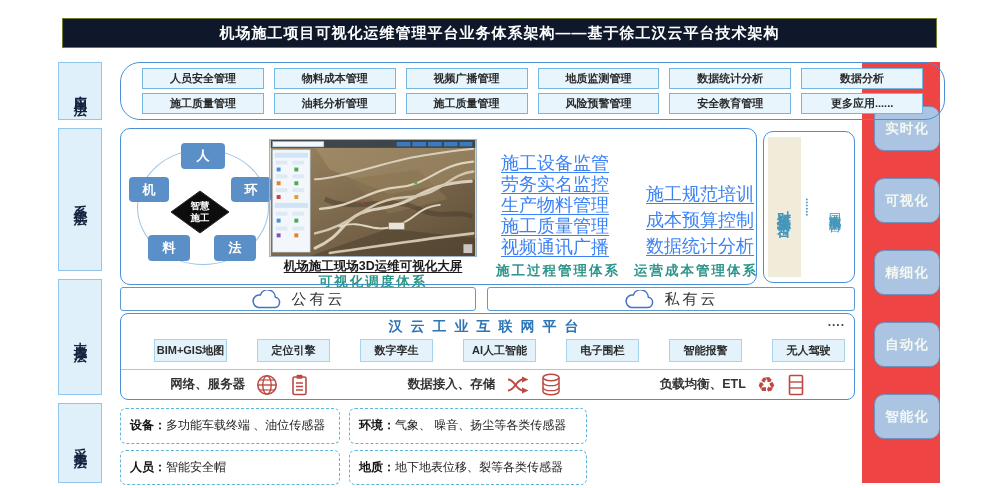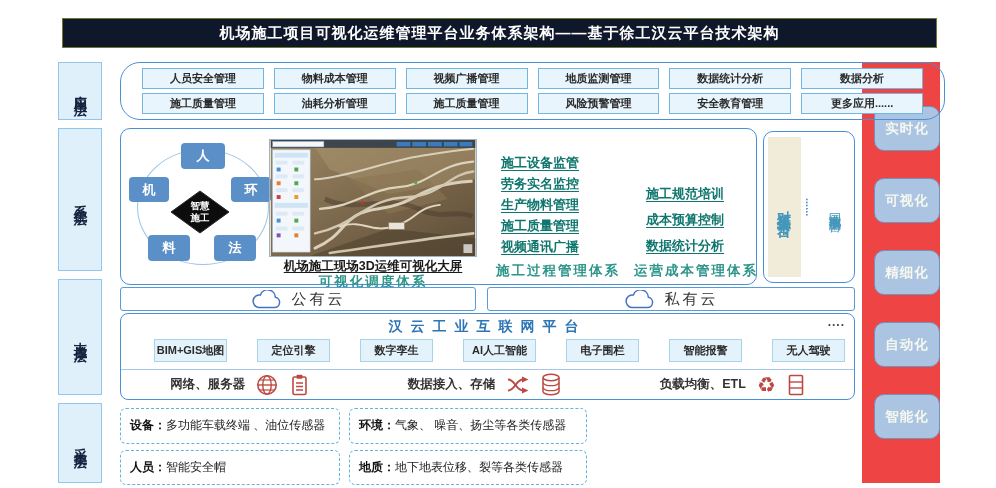--- a/index.html
+++ b/index.html
@@ -68,21 +68,21 @@
   .screen-caption{
     position:absolute;left:140px;top:129px;width:224px;text-align:center;
     font-size:12.5px;font-weight:bold;color:#1a1a1a;
     text-decoration:underline;text-underline-offset:2px;white-space:nowrap;
   }
   .teal-title{
     position:absolute;color:#2f968c;font-weight:bold;font-size:13.5px;letter-spacing:2px;white-space:nowrap;
   }
   .list{position:absolute;}
   .list-item{
-    font-size:13px;font-weight:bold;color:#0f766e;line-height:14px;white-space:nowrap;
+    font-size:18px;font-weight:normal;color:#3b82f6;line-height:14px;white-space:nowrap;
     text-decoration:underline;text-underline-offset:3px;
   }
   .process-list .list-item{margin-bottom:7px;}
   .cost-list .list-item{margin-bottom:12px;}
   
   .tp-box{
     position:absolute;left:763px;top:131px;width:92px;height:152px;box-sizing:border-box;
     border:1.5px solid #4a90d9;border-radius:10px;padding:5px 4px;
     display:flex;align-items:stretch;
   }

